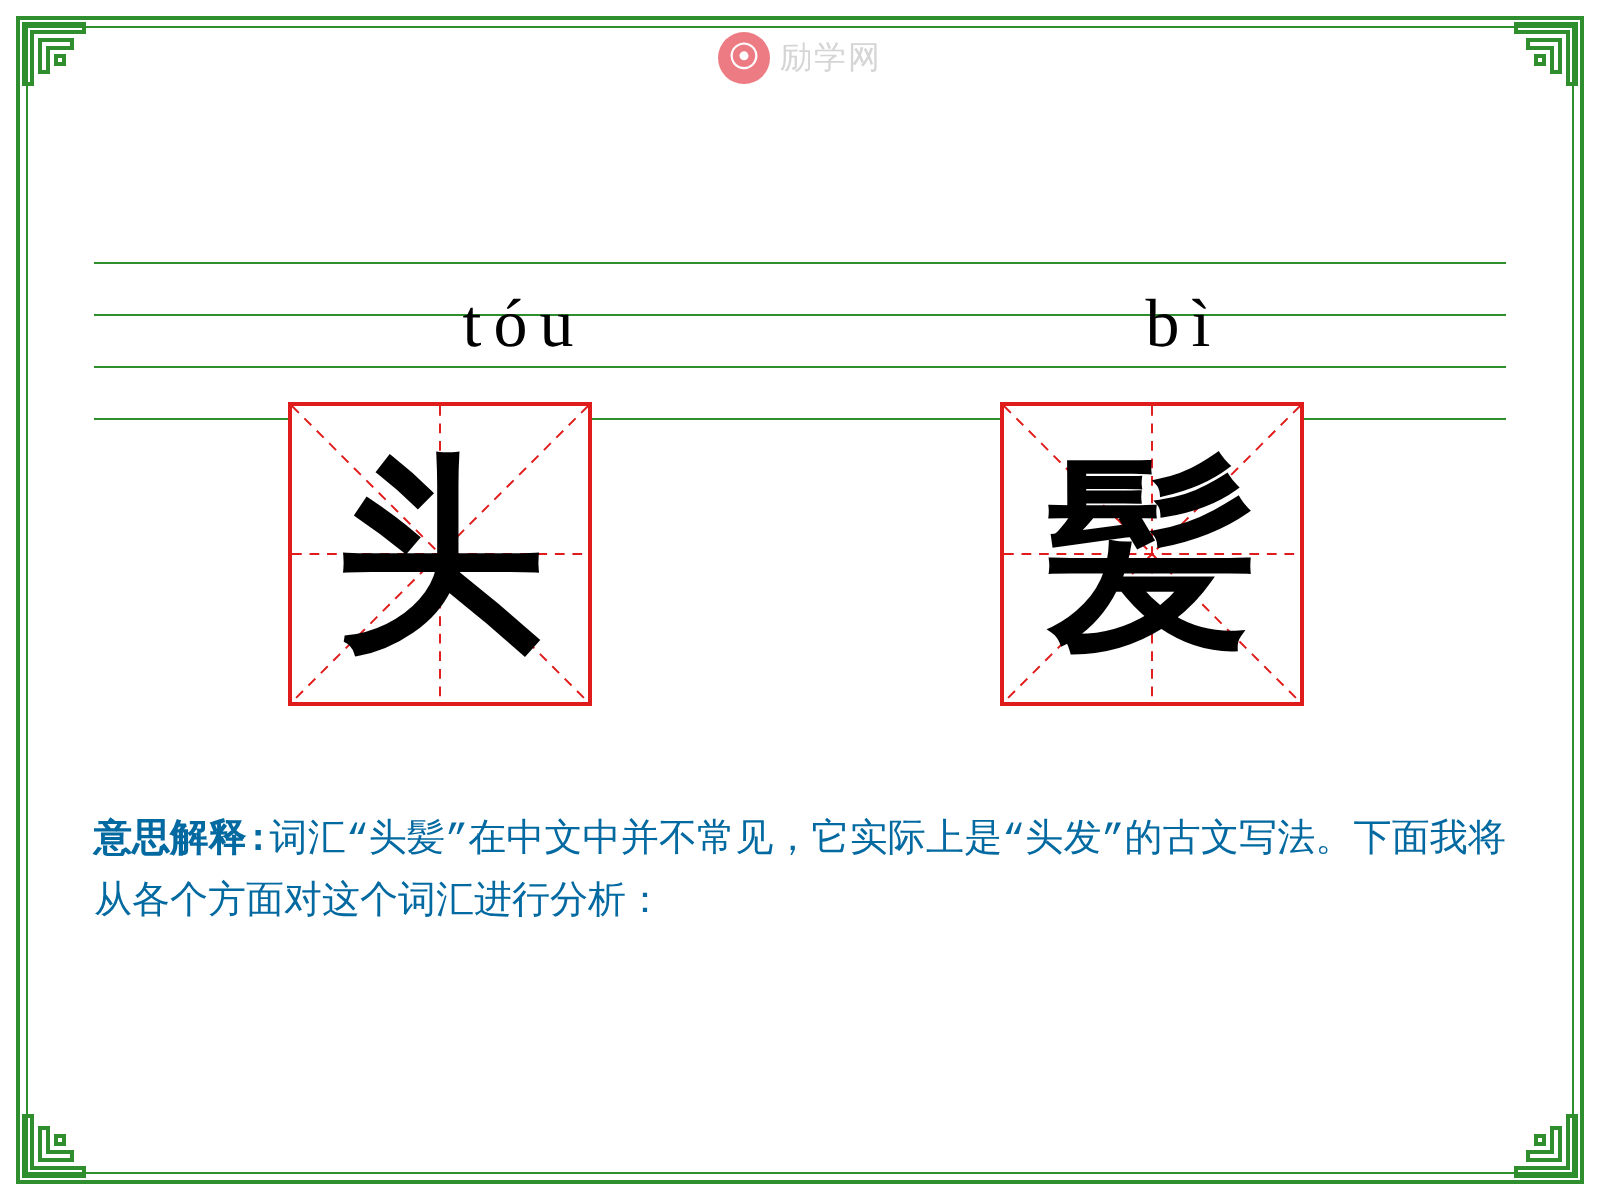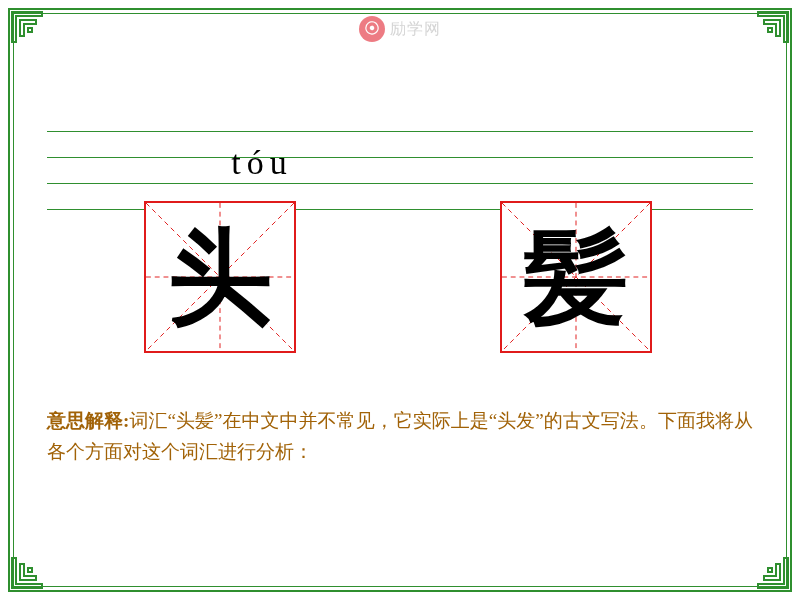--- a/index.html
+++ b/index.html
@@ -148,24 +148,24 @@
     color: #000000;
     font-weight: bold;
   }
 
   
   .explain {
     position: absolute;
     left: 47px;
     top: 405px;
     width: 706px;
-    font-family: Liberation Serif, serif;
+    font-family: Liberation Mono, monospace;
     font-size: 19px;
     line-height: 31px;
-    color: #a16207;
+    color: #0369a1;
     text-align: justify;
   }
   .explain b {
     font-weight: bold;
   }
 </style>
 </head>
 <body>
 
 <div class="page">
@@ -214,20 +214,21 @@
     <span class="logo-mark">⦿</span>
     <span class="logo-text">励学网</span>
   </div>
 
   <div class="staff">
     <div class="staff-line l1"></div>
     <div class="staff-line l2"></div>
     <div class="staff-line l3"></div>
     <div class="staff-line l4"></div>
     <div class="pinyin p1">tóu</div>
+    <div class="pinyin p2">bì</div>
   </div>
 
   <div class="char-box b1">
     <svg class="grid-svg" viewBox="0 0 152 152" preserveAspectRatio="none">
       <g stroke="#e01b1b" stroke-width="1" stroke-dasharray="5,4">
         <line x1="76" y1="0" x2="76" y2="152"></line>
         <line x1="0" y1="76" x2="152" y2="76"></line>
         <line x1="0" y1="0" x2="152" y2="152"></line>
         <line x1="152" y1="0" x2="0" y2="152"></line>
       </g>

